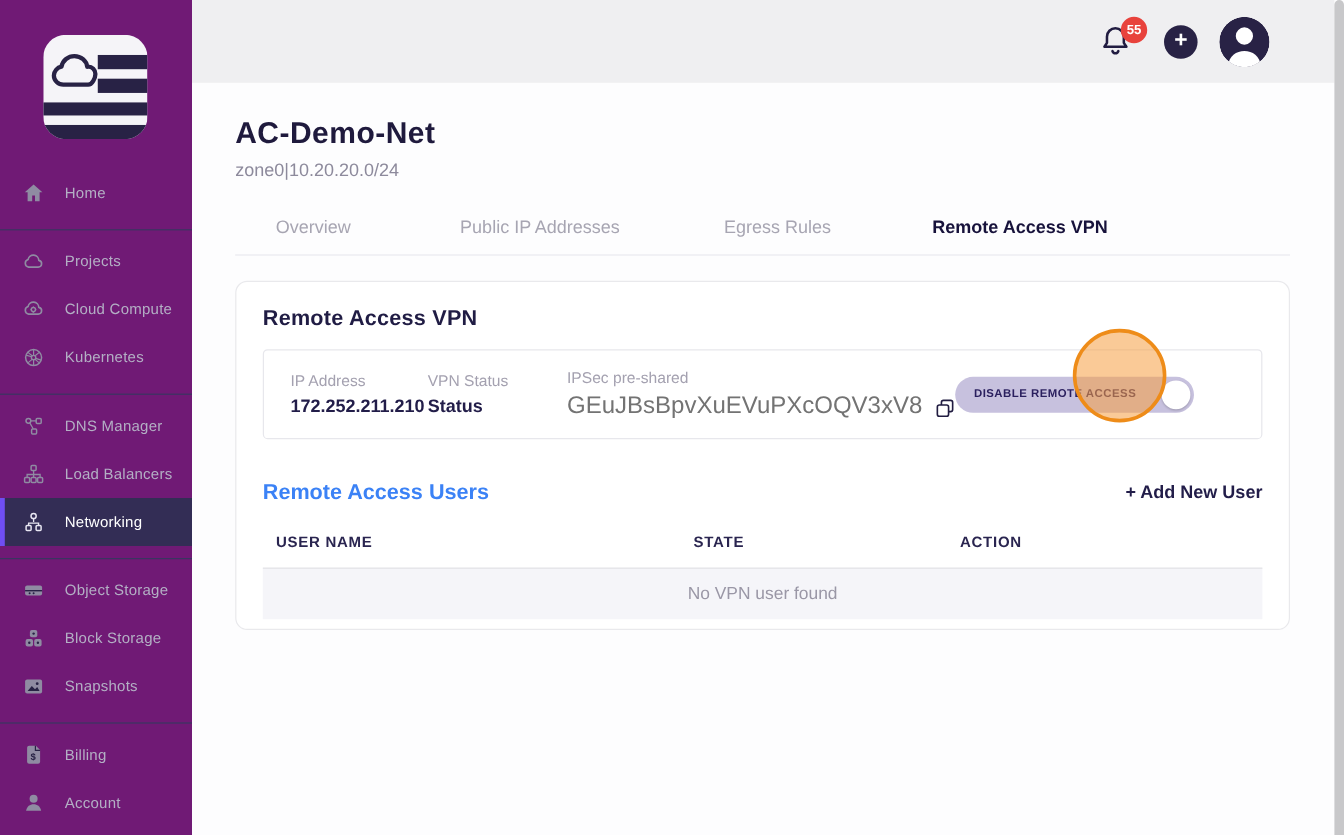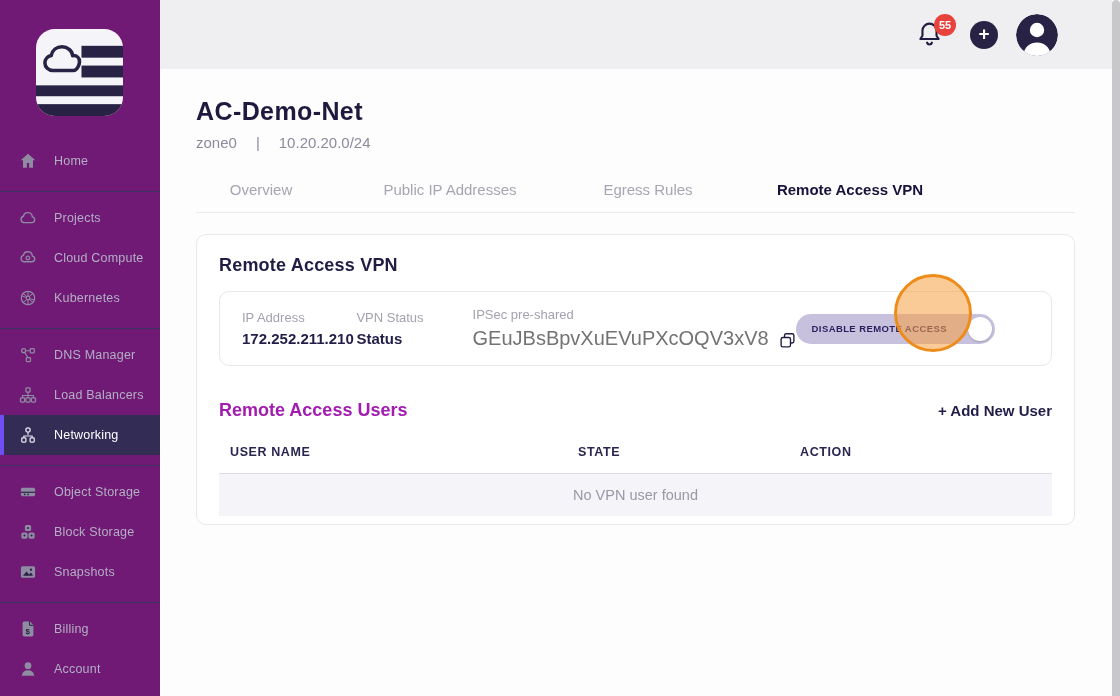--- a/index.html
+++ b/index.html
@@ -26,50 +26,50 @@
   .badge{position:absolute;top:-6px;right:-12px;min-width:22px;height:22px;border-radius:11px;
     background:#e8423c;color:#fff;font-size:11px;font-weight:bold;display:flex;align-items:center;justify-content:center;}
   .plus-btn{width:28px;height:28px;border-radius:50%;background:#282245;color:#fff;
     display:flex;align-items:center;justify-content:center;font-size:19px;font-weight:bold;line-height:1;cursor:pointer;padding-bottom:2px;box-sizing:border-box;}
   .avatar{width:42px;height:42px;border-radius:50%;overflow:hidden;cursor:pointer;margin-left:-8px;}
   
   .scrollbar{position:absolute;right:0;top:0;width:8px;height:696px;background:#c8c8ca;border-radius:5px 5px 0 0;z-index:4;}
   
   .main{position:absolute;left:160px;top:69px;width:952px;height:627px;box-sizing:border-box;padding:28px 0 0 36px;}
   .page-title{font-size:25px;font-weight:bold;color:#1f1a3d;letter-spacing:.4px;}
-  .page-sub{margin-top:8px;font-size:15px;color:#8d8a9c;display:flex;gap:19px;align-items:center;}
+  .page-sub{margin-top:8px;font-size:15px;color:#8d8a9c;display:flex;gap:0;align-items:center;}
   
   .tabs{margin-top:30px;width:879px;display:flex;border-bottom:1px solid #e9e9ee;padding-bottom:14px;}
   .tab{font-size:15px;color:#a7a5b2;text-align:center;cursor:pointer;white-space:nowrap;}
   .tab.t1{width:130px;}
   .tab.t2{width:160px;margin-left:44px;}
   .tab.t3{width:120px;margin-left:58px;}
   .tab.t4{width:160px;margin-left:62px;}
   .tab.active{color:#17123b;font-weight:bold;}
   
   .card{margin-top:21px;width:879px;box-sizing:border-box;background:#fff;border:1px solid #e9e9ec;
     border-radius:10px;padding:20px 22px 8px 22px;}
   .card-title{font-size:18px;font-weight:bold;color:#201c44;letter-spacing:.2px;}
-  .infobox{margin-top:15px;border:1px solid #e7e7ec;border-radius:10px;padding:15px 22px;
+  .infobox{margin-top:15px;border:1px solid #e7e7ec;border-radius:4px;padding:15px 22px;
     display:flex;align-items:center;box-sizing:border-box;}
   .field{display:flex;flex-direction:column;gap:5px;}
   .f1{width:131px;}
   .f2{width:133px;}
   .field .lbl{font-size:13px;color:#a4a1b0;}
   .field .val{font-size:15px;font-weight:bold;color:#221d49;}
   .keyrow{display:flex;align-items:flex-end;gap:10px;}
   .keyrow .val{font-weight:normal;color:#737373;font-size:20px;}
   .copy-btn{cursor:pointer;display:flex;margin-bottom:1px;}
   .toggle{margin-left:auto;margin-right:34px;position:relative;width:226px;height:30px;border-radius:15px;
     background:#c7c1de;display:flex;align-items:center;padding-left:16px;box-sizing:border-box;cursor:pointer;}
   .toggle .tlabel{font-size:9.5px;font-weight:bold;color:#2a1f5e;letter-spacing:.4px;}
   .knob{position:absolute;right:3px;top:3px;width:24px;height:24px;border-radius:50%;background:#fff;box-shadow:0 1px 2px rgba(0,0,0,.2);}
   
   .users-row{margin-top:34px;display:flex;align-items:center;justify-content:space-between;}
-  .users-title{font-size:18px;font-weight:bold;color:#a21caf;}
+  .users-title{font-size:18px;font-weight:bold;color:#3b82f6;}
   .add-user{font-size:15px;font-weight:bold;color:#221d49;cursor:pointer;}
   .table{margin-top:24px;}
   .thead{display:flex;padding:0 0 14px 11px;border-bottom:1px solid #dcdce2;}
   .th{font-size:12.5px;font-weight:bold;color:#2a2550;letter-spacing:.6px;}
   .th.c1{width:348px;}
   .th.c2{width:222px;}
   .empty-row{height:42px;background:#f5f5f9;display:flex;align-items:center;justify-content:center;
     color:#9a97a6;font-size:14.5px;}
   
   .click-ind{position:absolute;left:894px;top:274px;width:72px;height:72px;border-radius:50%;

